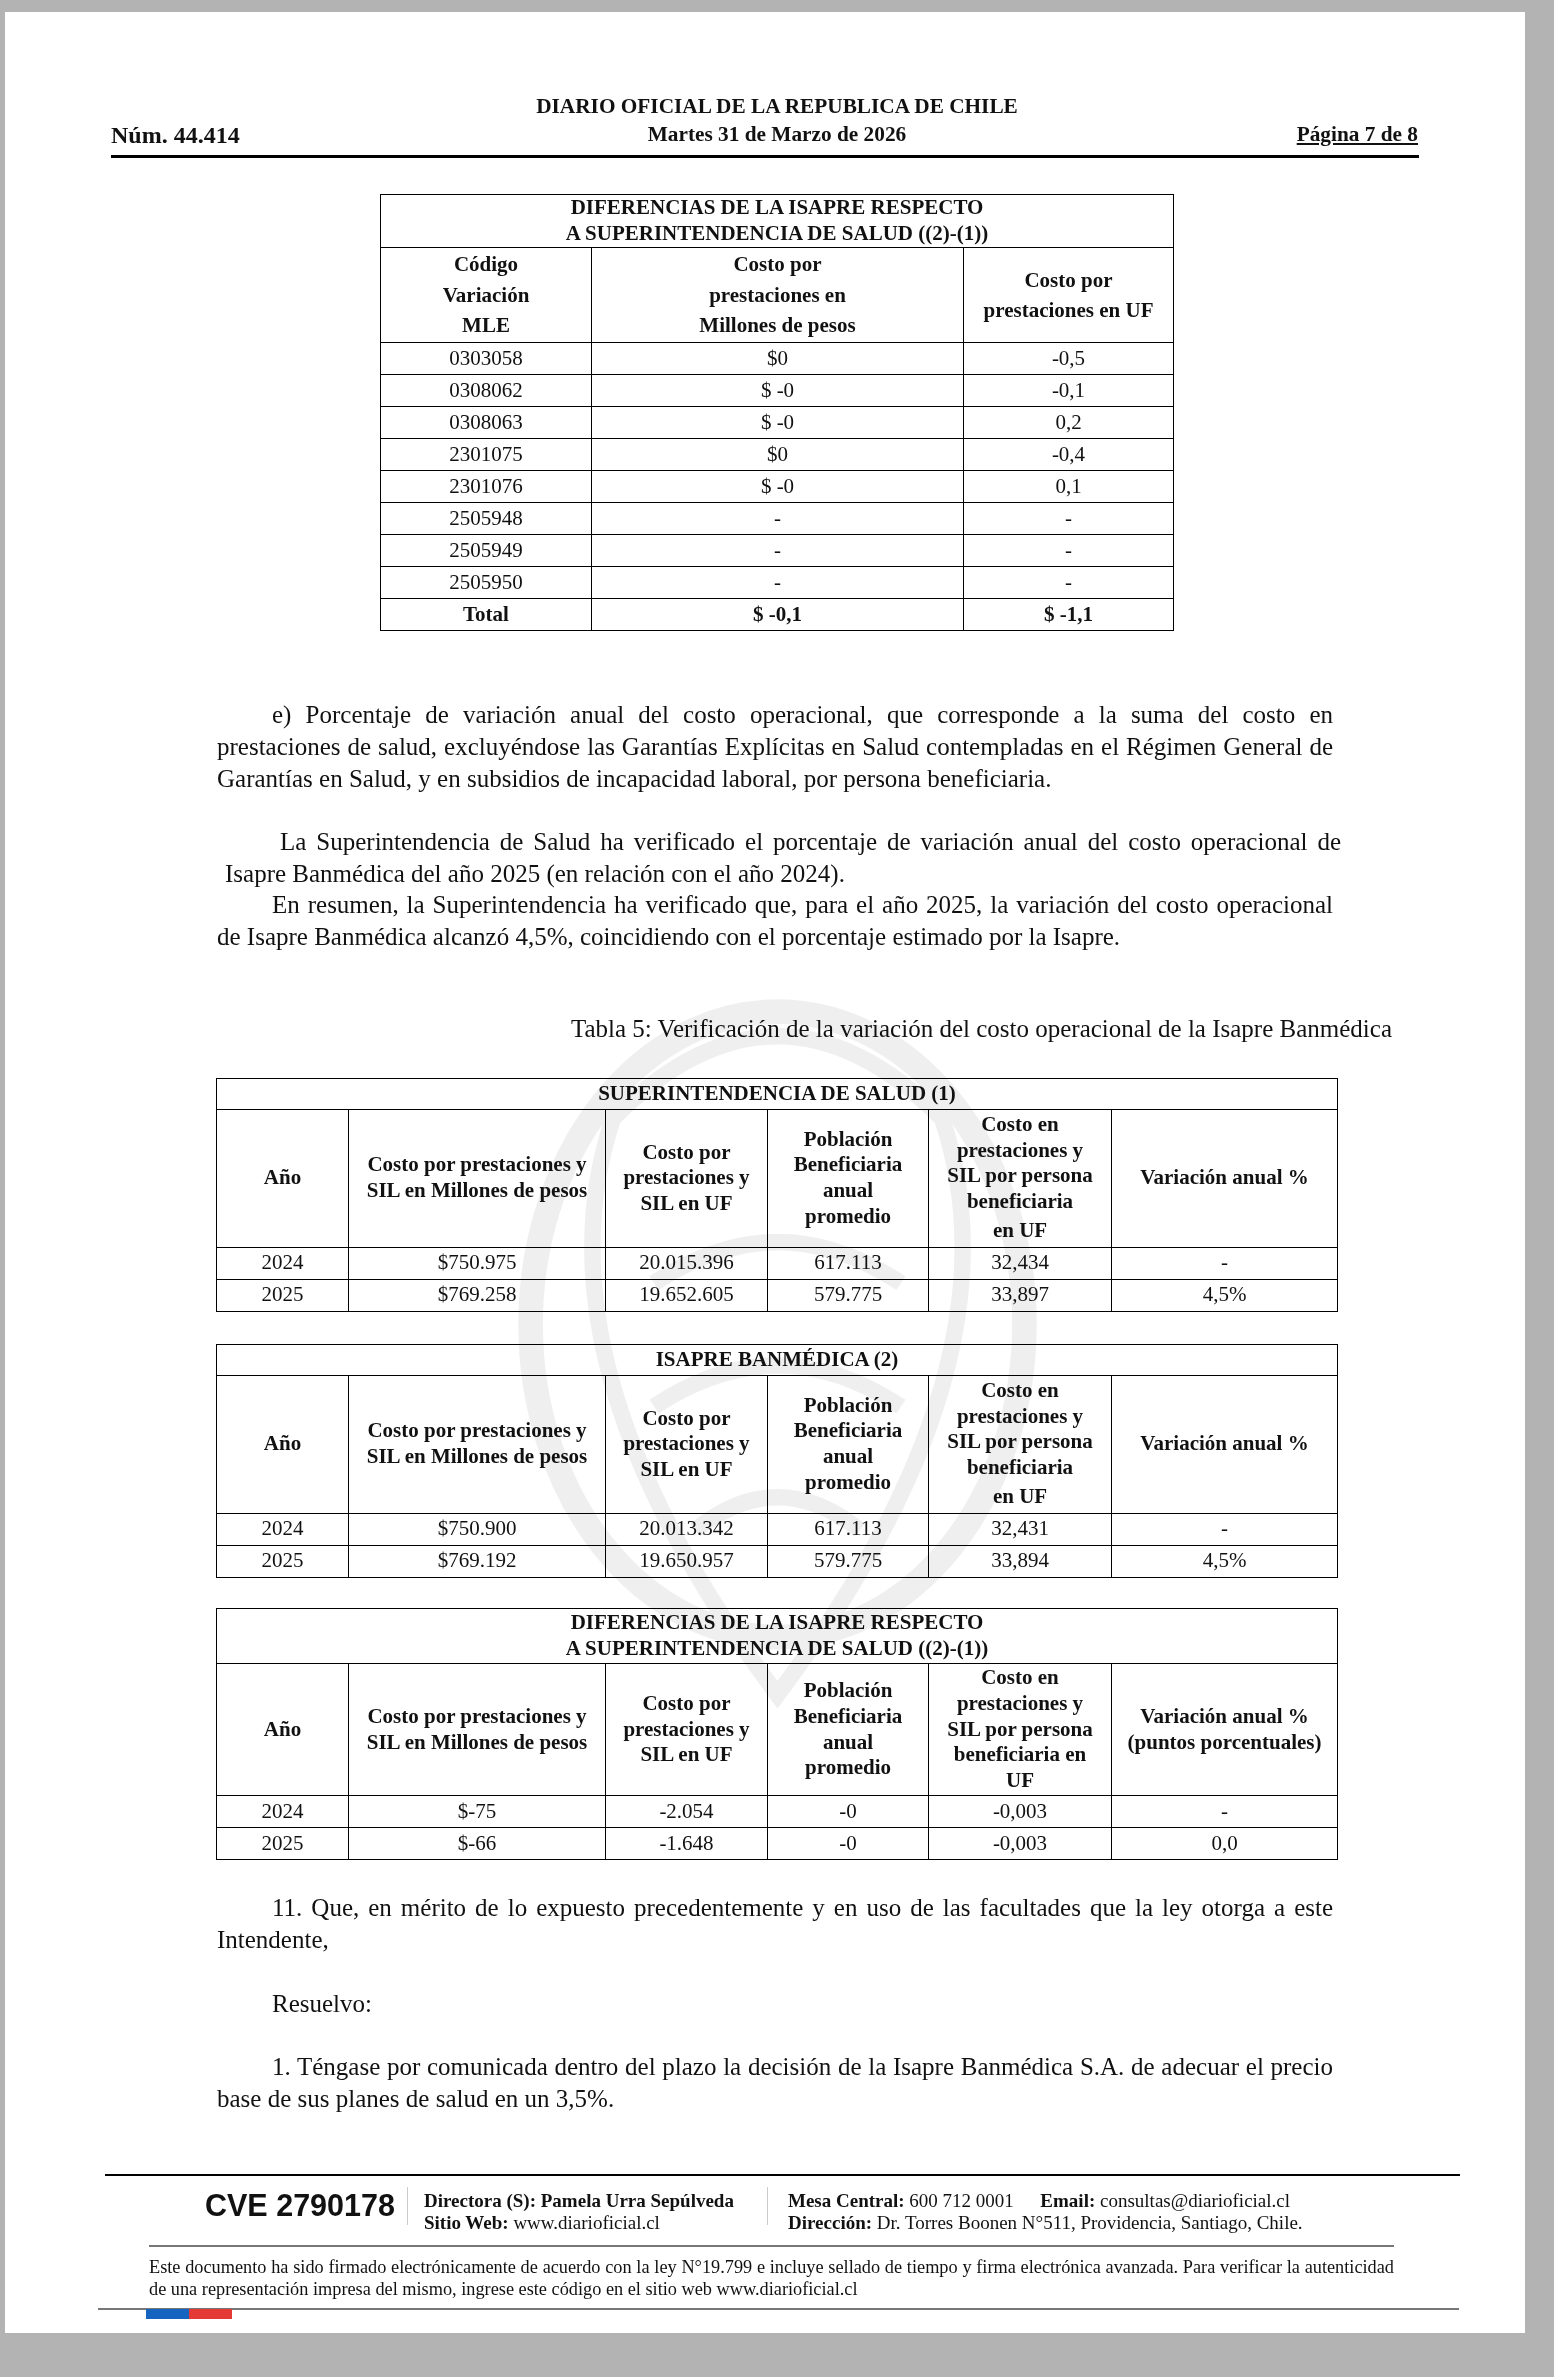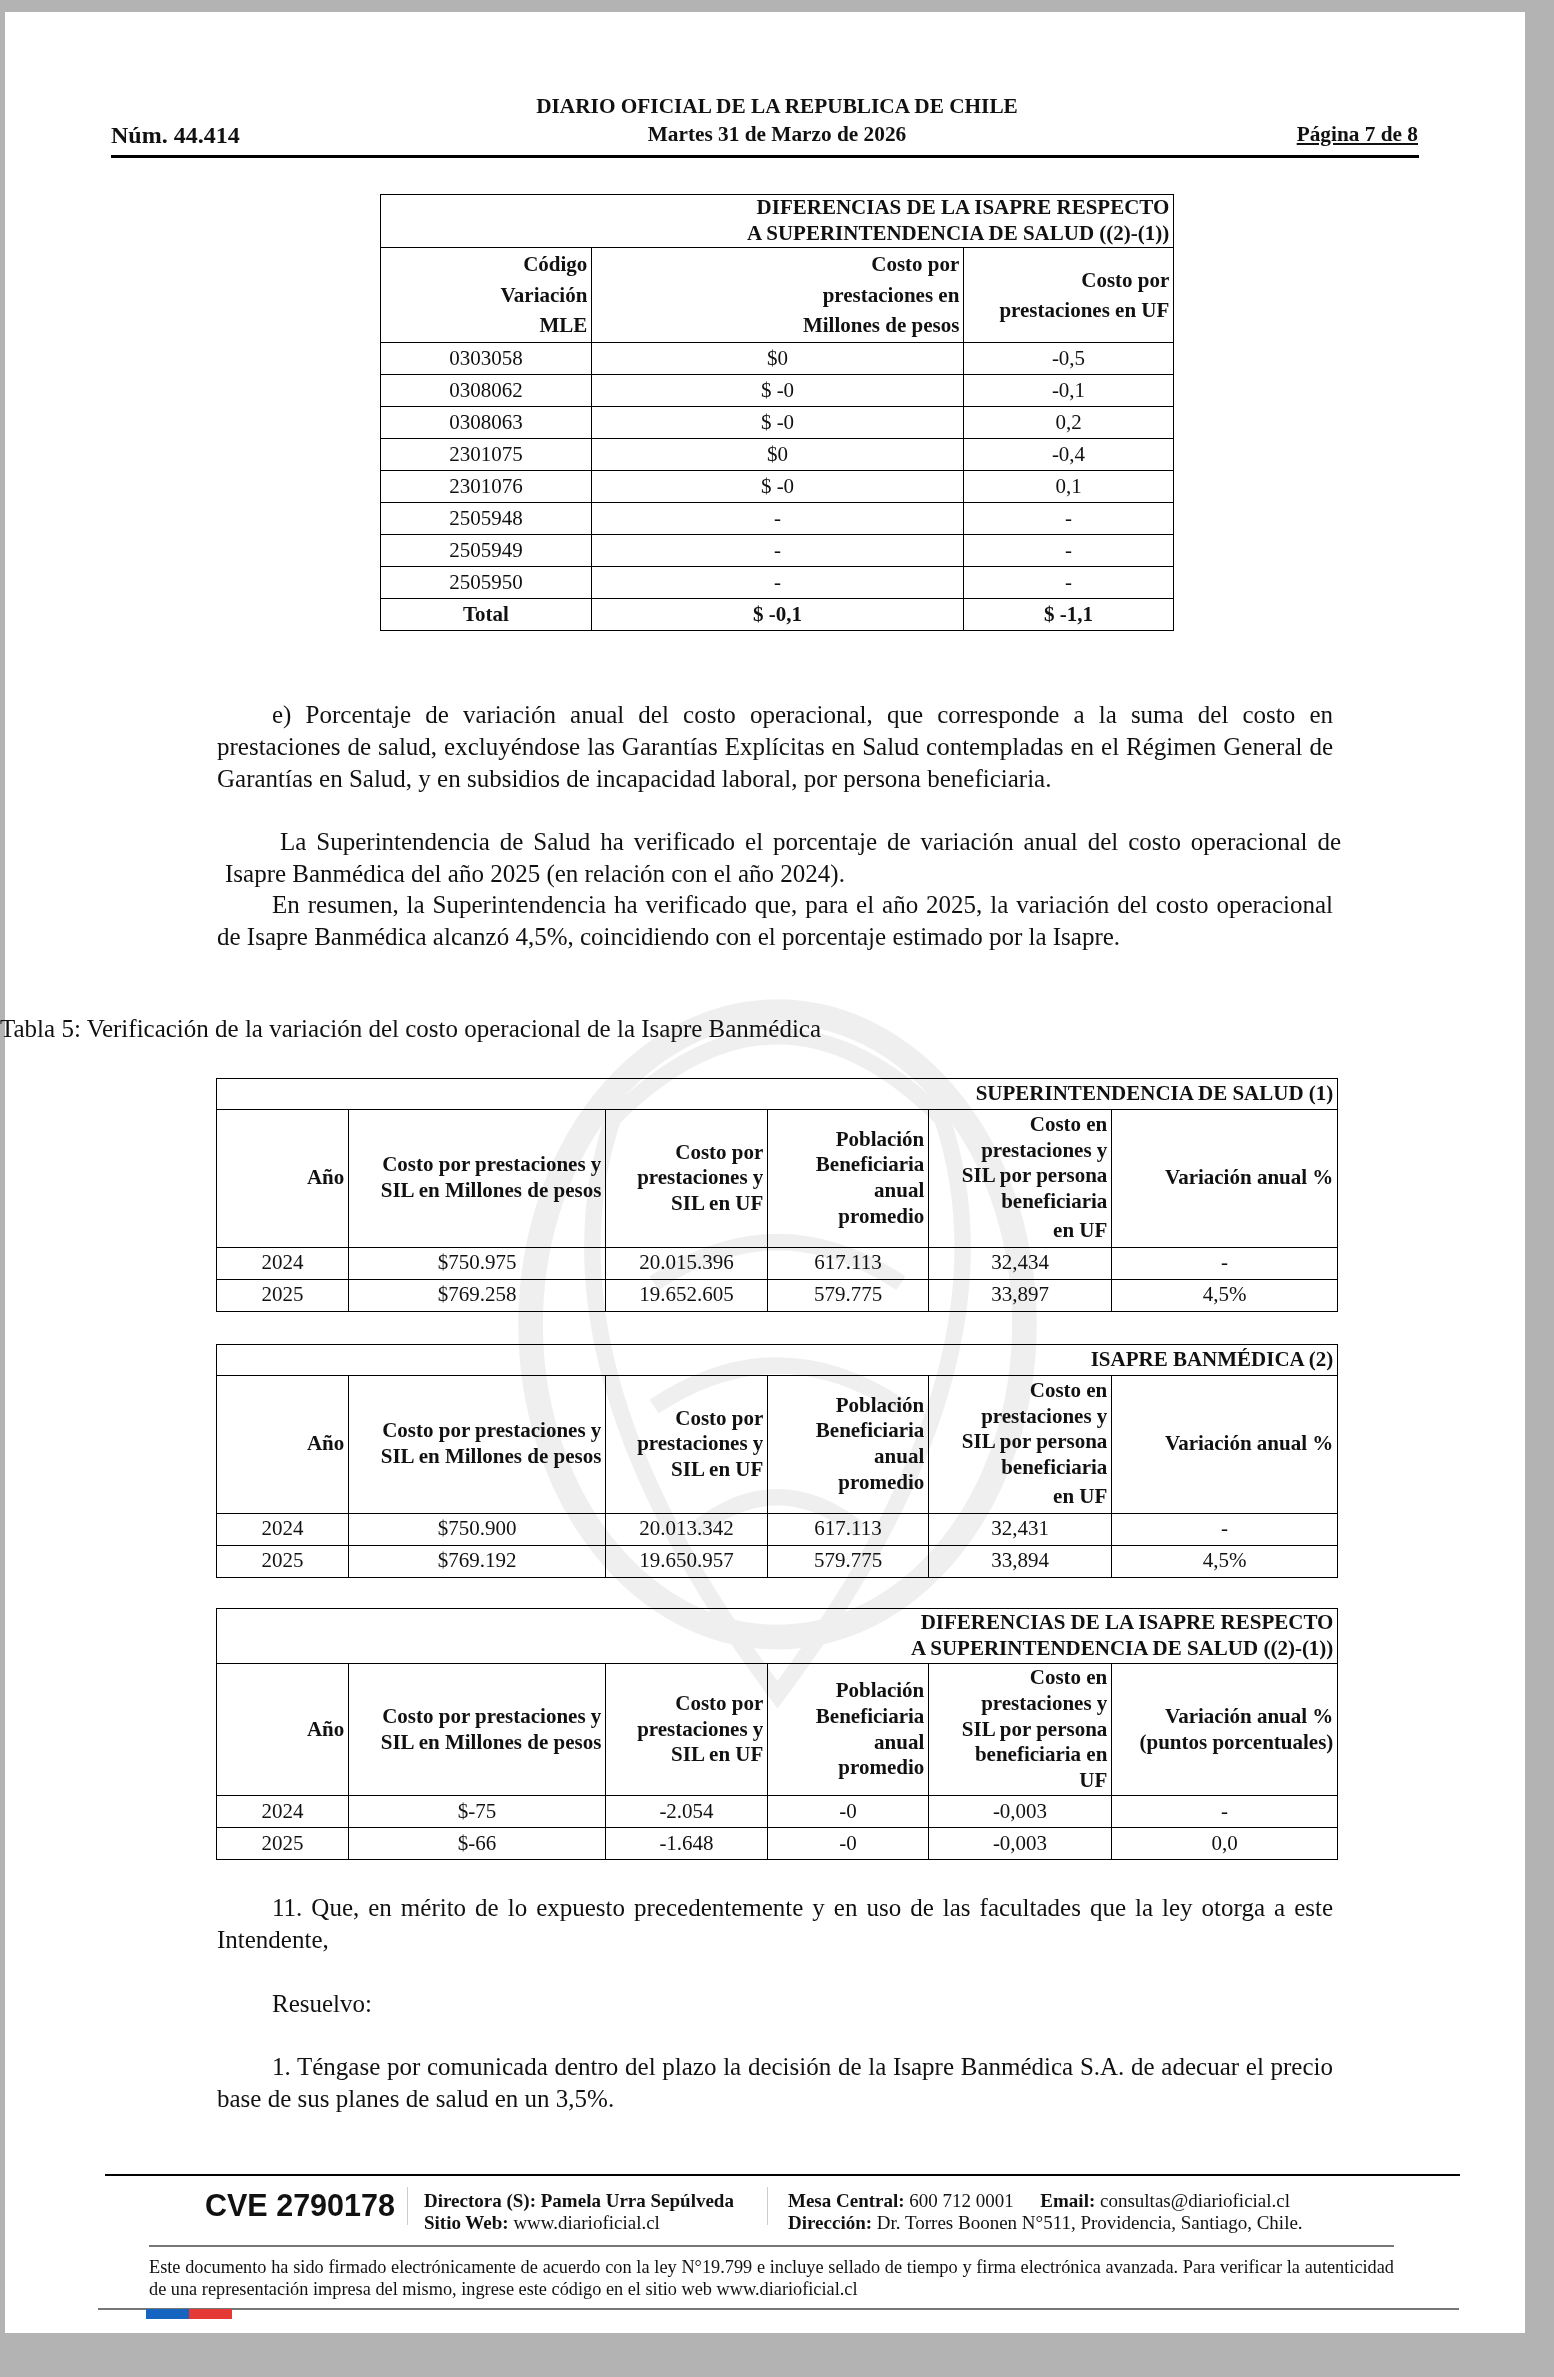--- a/index.html
+++ b/index.html
@@ -17,26 +17,26 @@
   .hdr-num   { left: 111px; top: 122px; font-weight: bold; font-size: 24px; }
   .hdr-date  { left: 0; width: 1554px; top: 122px; text-align: center; font-weight: bold; font-size: 21.3px; }
   .hdr-page  { right: 136px; top: 122px; font-weight: bold; font-size: 21.3px; text-decoration: underline; }
   .hdr-rule  { left: 111px; width: 1308px; top: 155px; height: 3px; background: #000; }
 
   table.doc { position: absolute; border-collapse: collapse; table-layout: fixed; background: transparent; }
   table.doc td, table.doc th {
     border: 1.8px solid #000; text-align: center; vertical-align: middle;
     font-size: 21px; line-height: 1.22; padding: 0 3.7px;
   }
-  table.doc th { font-weight: bold; text-align: right; }
+  table.doc th { font-weight: bold; }
   table.doc td.b { font-weight: bold; }
 
   .para { position: absolute; left: 217px; width: 1116px; font-size: 25px; line-height: 32px; text-align: justify; }
   .para .ind { display: inline-block; width: 55px; }
-  .caption { position: absolute; left: 0; width: 1392px; text-align: left; font-size: 25px; }
+  .caption { position: absolute; left: 0; width: 1392px; text-align: right; font-size: 25px; }
 
   .watermark { position: absolute; left: 366px; top: 939px; width: 823px; height: 853px; opacity: 0.06; }
 
   .ft-rule1 { left: 105px; width: 1355px; top: 2174px; height: 2.4px; background: #000; }
   .ft-cve { left: 205px; top: 2188px; font-family: "Liberation Sans", "DejaVu Sans", sans-serif; font-weight: bold; font-size: 30.5px; }
   .vsep { position: absolute; width: 1.2px; background: #ccc; height: 38px; top: 2187px; }
   .ft-line { font-size: 19px; line-height: 22px; position: absolute; }
   .ft-line b { font-weight: bold; }
   .ft-rule2 { left: 149px; width: 1245px; top: 2245px; height: 2.4px; background: #777; }
   .ft-legal { left: 149px; width: 1245px; top: 2256px; font-size: 18.3px; line-height: 22px; text-align: justify; position: absolute; }

